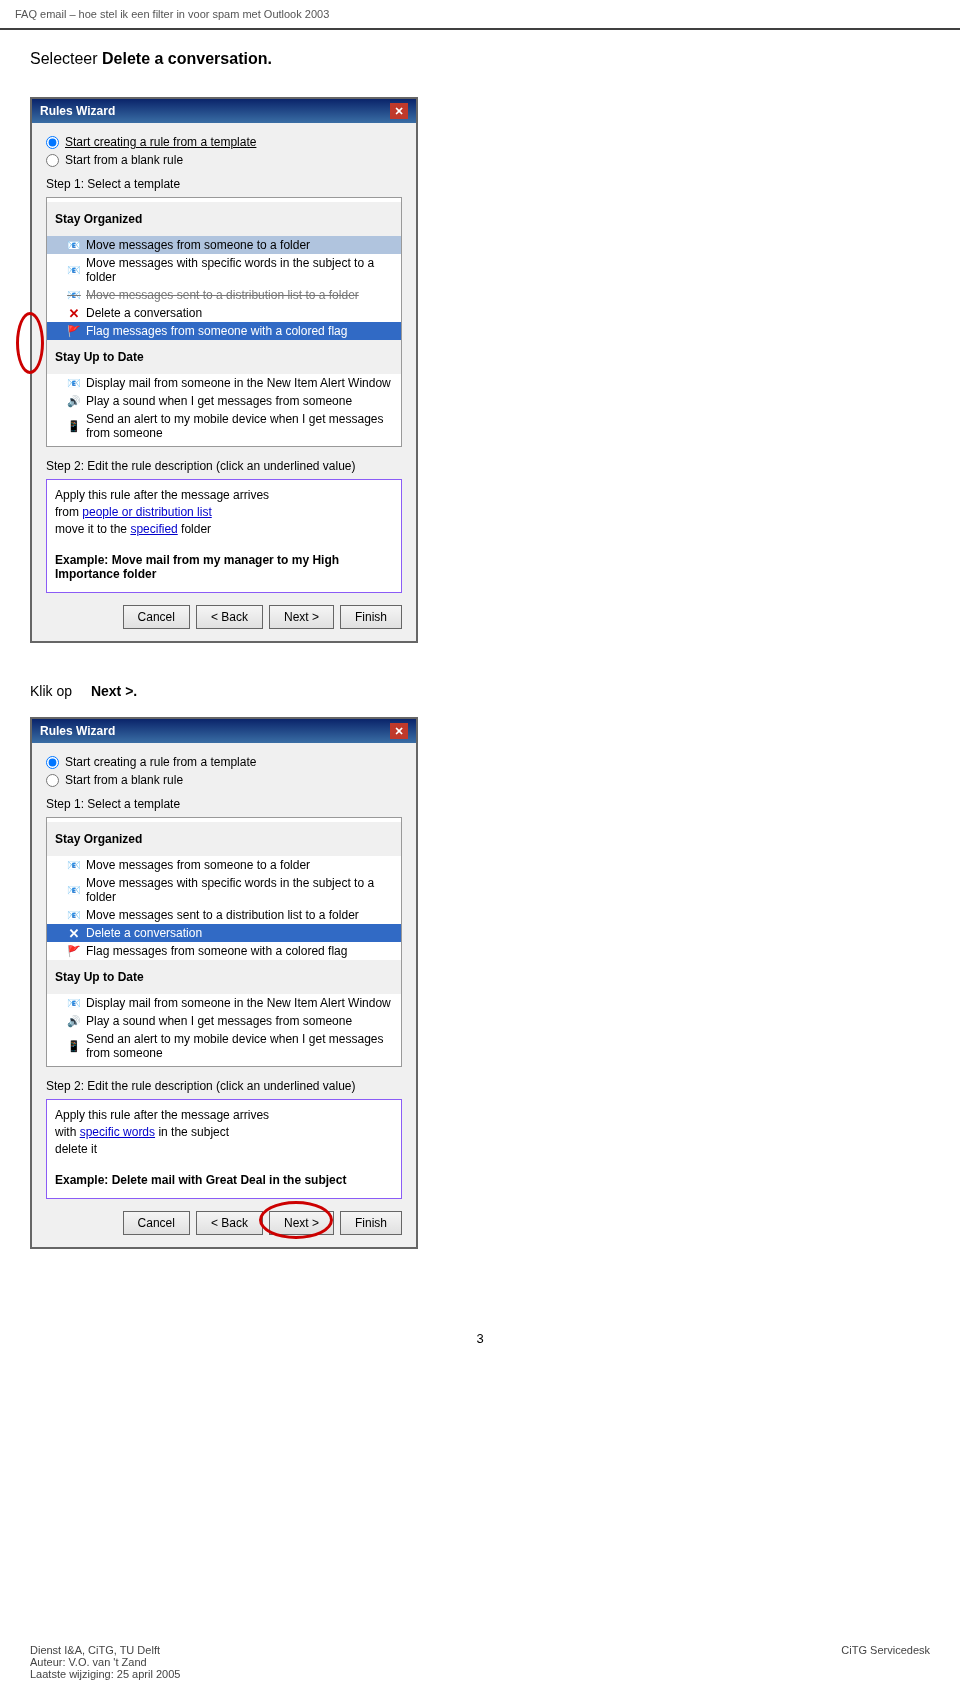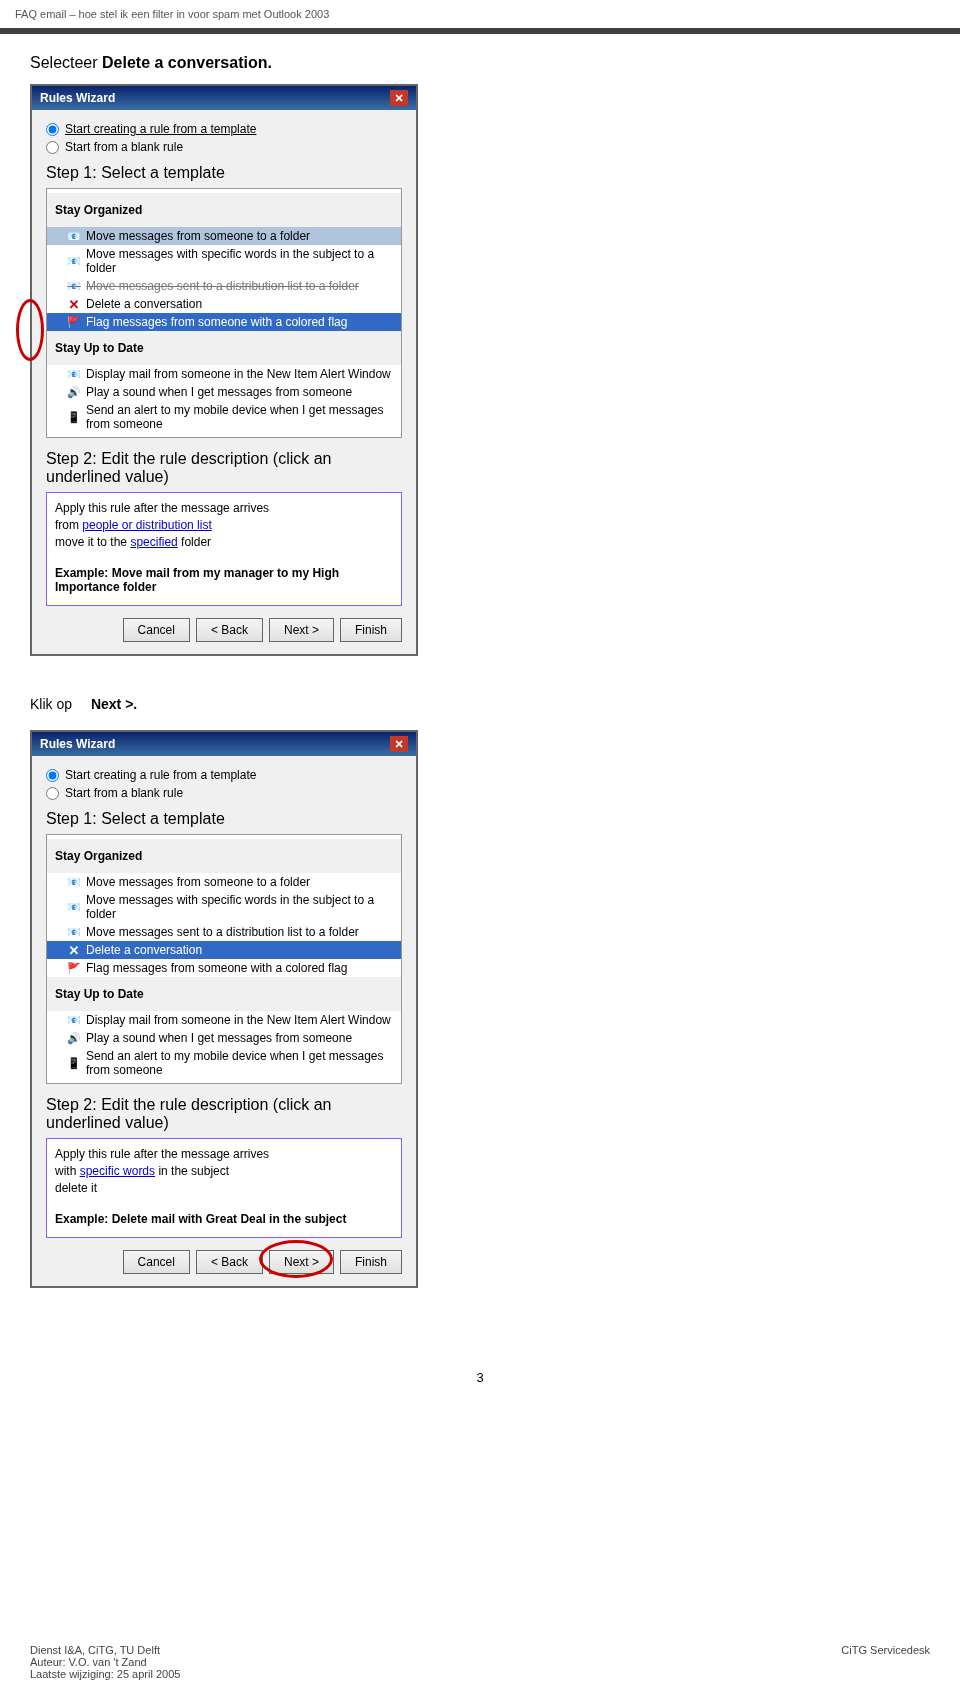--- a/index.html
+++ b/index.html
@@ -10,30 +10,30 @@
       font-family: Arial, sans-serif;
       font-size: 13px;
       color: #000;
       position: relative;
     }
 
     .page-header {
       padding: 8px 15px;
       font-size: 11px;
       color: #555;
-      border-bottom: 6px solid #404040;
+      border-bottom: 2px solid #404040;
     }
 
     .page-content {
       padding: 20px 30px;
     }
 
     .section-heading {
       font-size: 16px;
-      margin-bottom: 12px;
+      margin-bottom: 29px;
       font-weight: normal;
     }
 
     .section-heading strong {
       font-weight: bold;
     }
 
     
     .wizard-dialog {
       border: 2px solid #666;
@@ -85,21 +85,21 @@
       gap: 6px;
       margin-bottom: 4px;
       font-size: 12px;
     }
 
     .radio-item input[type="radio"] {
       margin: 0;
     }
 
     .step-label {
-      font-size: 16px;
+      font-size: 12px;
       margin-bottom: 6px;
       color: #000;
     }
 
     .template-list {
       border: 1px solid #999;
       background: white;
       margin-bottom: 12px;
       padding: 4px 0;
     }

